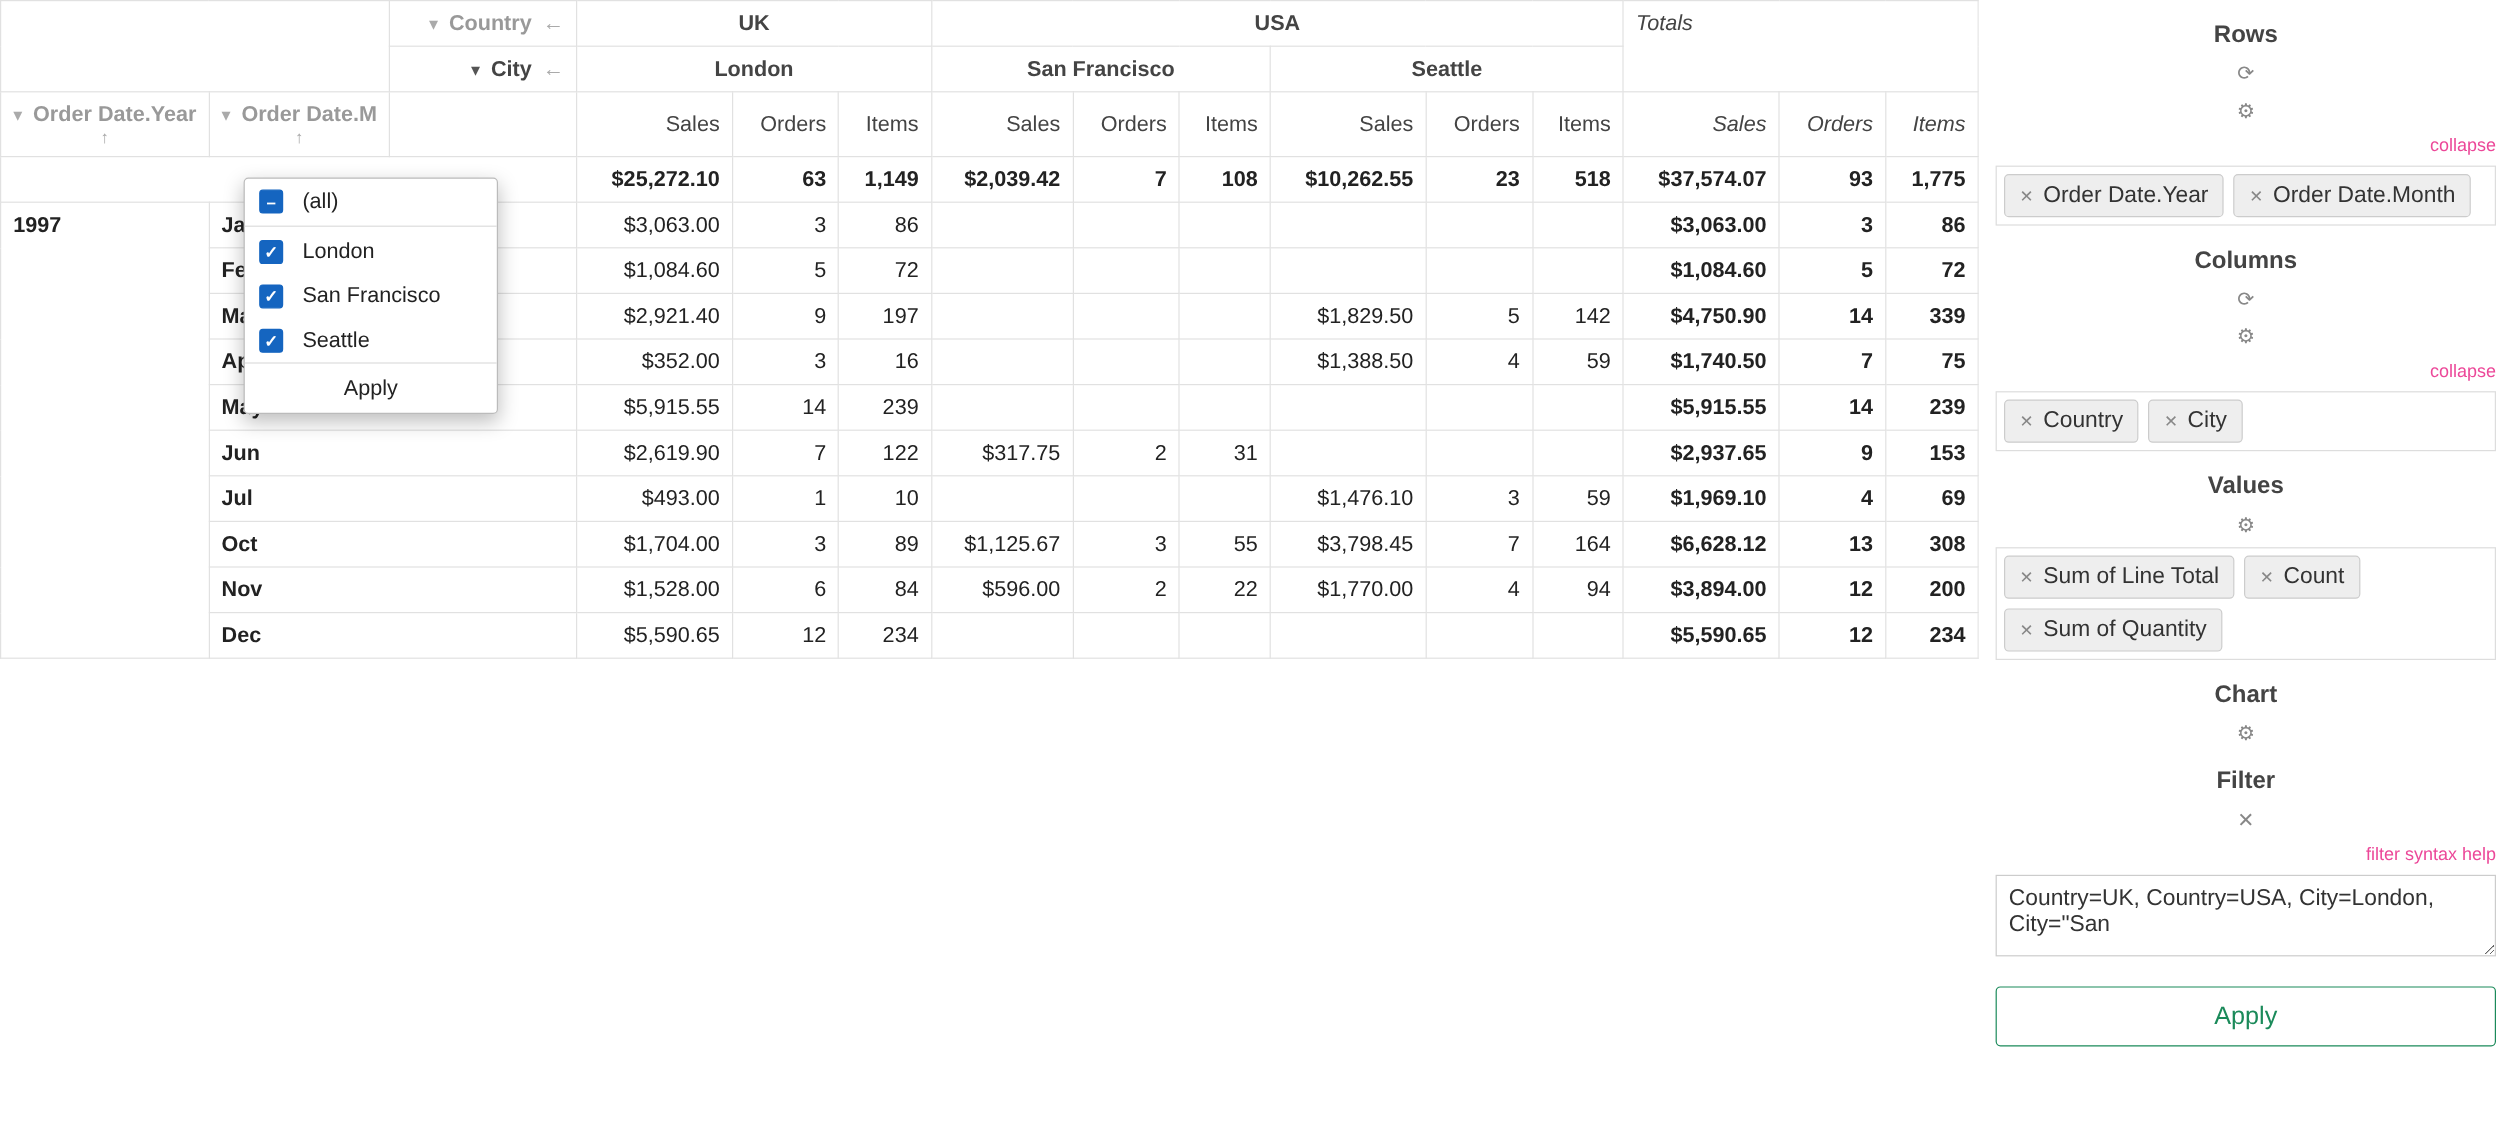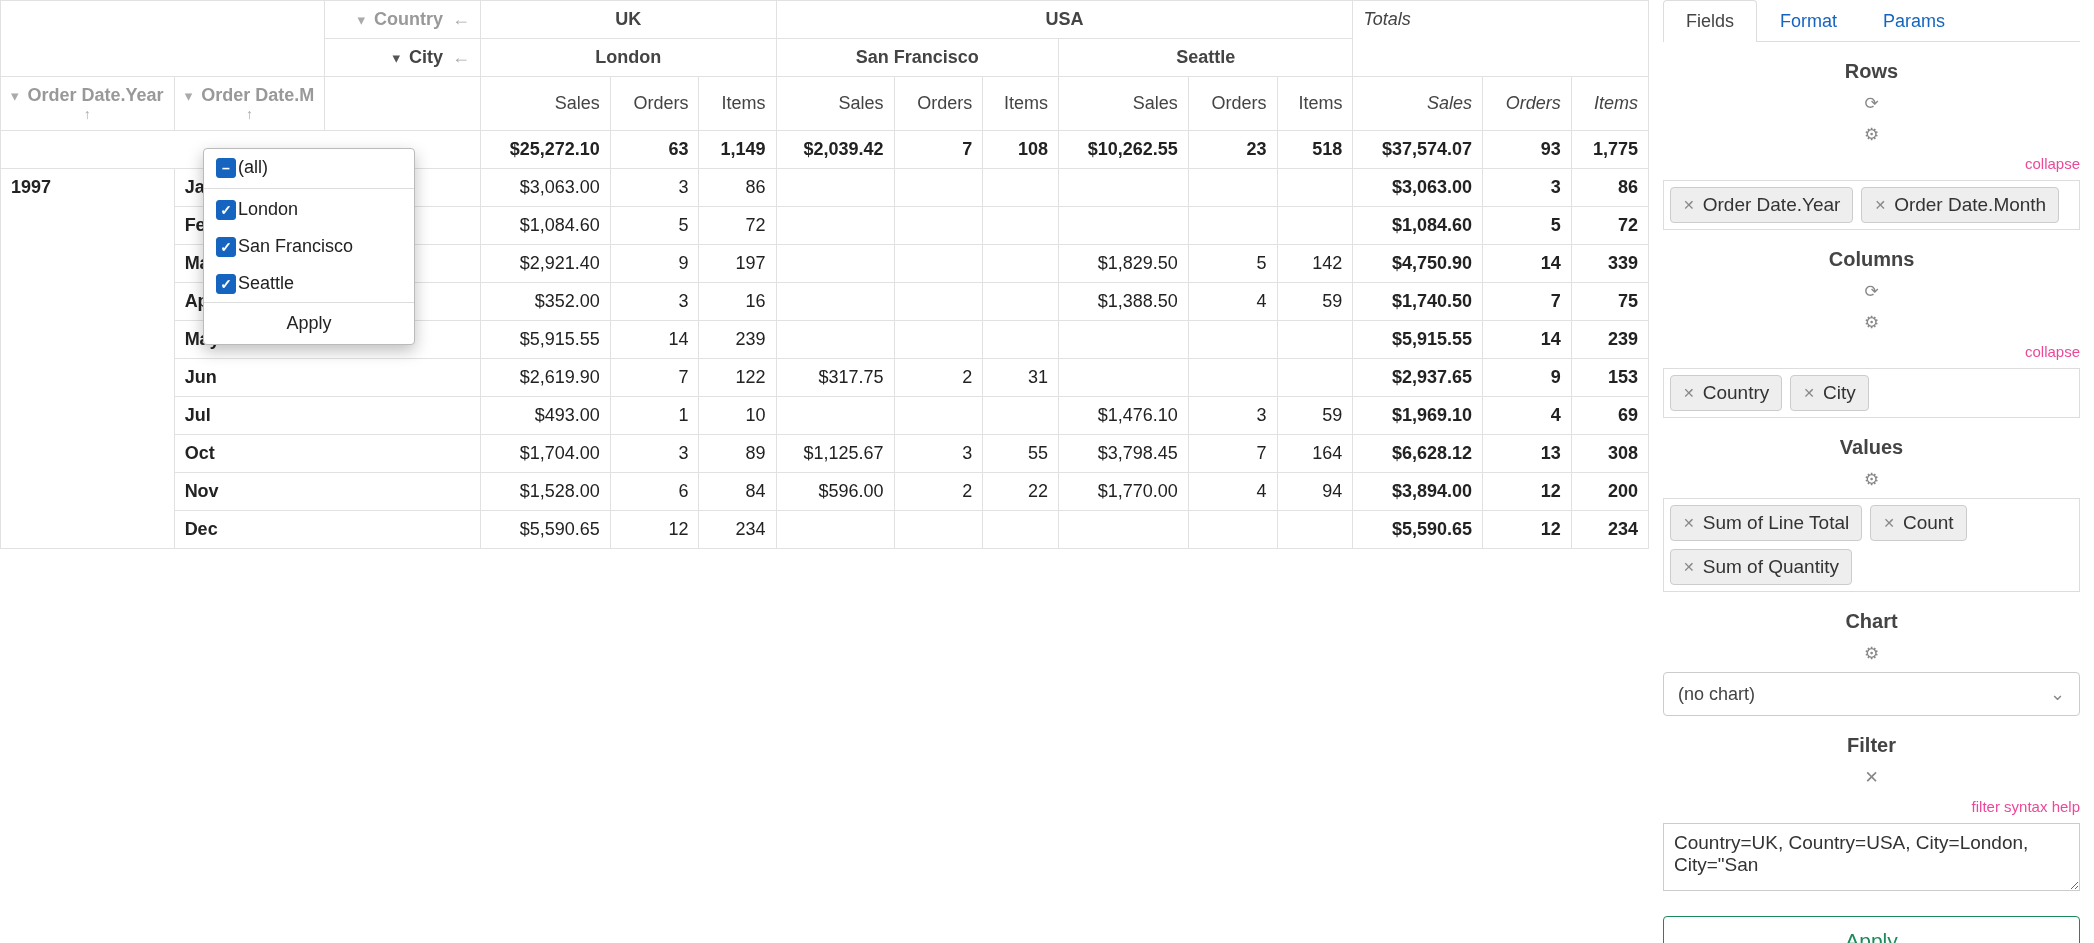--- a/index.html
+++ b/index.html
@@ -157,21 +157,21 @@
     width: 212px;
     background:#fff;
     border:1px solid #bbb;
     border-radius:4px;
     box-shadow: 0 6px 16px rgba(0,0,0,0.25);
     z-index: 20;
   }
   .filter-popup .opt {
     display:flex;
     align-items:center;
-    gap:2px;
+    gap:16px;
     padding:8px 12px;
   }
   .filter-popup hr {
     border:none; border-top:1px solid #ddd; margin:2px 0;
   }
   .cb {
     width:20px;height:20px;border-radius:3px;border:1px solid #1565c0;
     background:#1565c0;display:flex;align-items:center;justify-content:center;
     color:#fff;font-size:14px;font-weight:bold;
   }
@@ -431,25 +431,20 @@
     </div>
     <div class="opt">
       <div class="cb check"></div>
       <span>Seattle</span>
     </div>
     <div class="popup-apply">Apply</div>
   </div>
 </div>
 
 <div class="side-panel">
-  <div class="tabs">
-    <div class="tab active">Fields</div>
-    <div class="tab">Format</div>
-    <div class="tab">Params</div>
-  </div>
 
   
   <div class="section">
     <div class="section-header">
       <span class="section-title">Rows</span>
       <span class="icon-btn-sm">⟳</span>
       <span class="icon-btn-sm">⚙</span>
       <span class="collapse-link">collapse</span>
     </div>
     <div class="chip-box">
@@ -505,24 +500,20 @@
       </div>
     </div>
   </div>
 
   
   <div class="section">
     <div class="section-header">
       <span class="section-title">Chart</span>
       <span class="icon-btn-sm">⚙</span>
     </div>
-    <div class="select">
-      <span>(no chart)</span>
-      <span class="chevron">⌄</span>
-    </div>
   </div>
 
   
   <div class="section">
     <div class="section-header">
       <span class="section-title">Filter</span>
       <span class="icon-btn-sm">✕</span>
       <span class="collapse-link">filter syntax help</span>
     </div>
     <textarea class="filter-box" style="">Country=UK, Country=USA, City=London, City="San</textarea>

